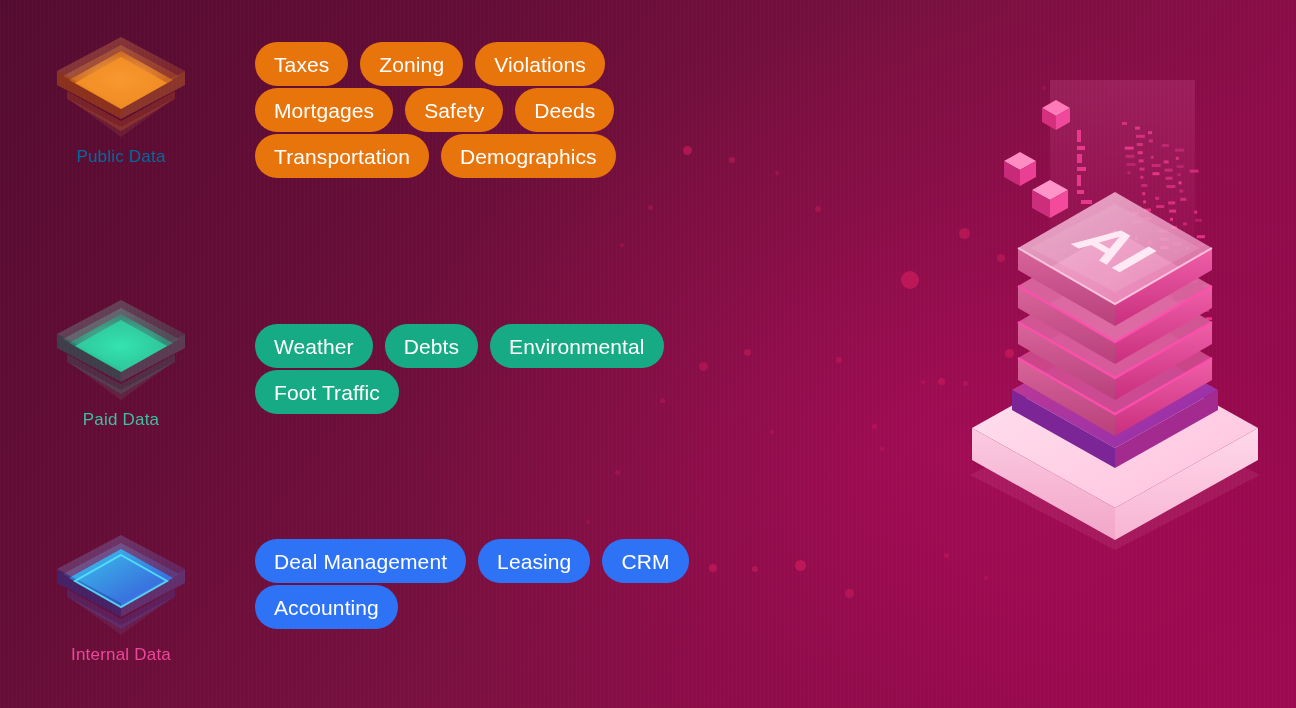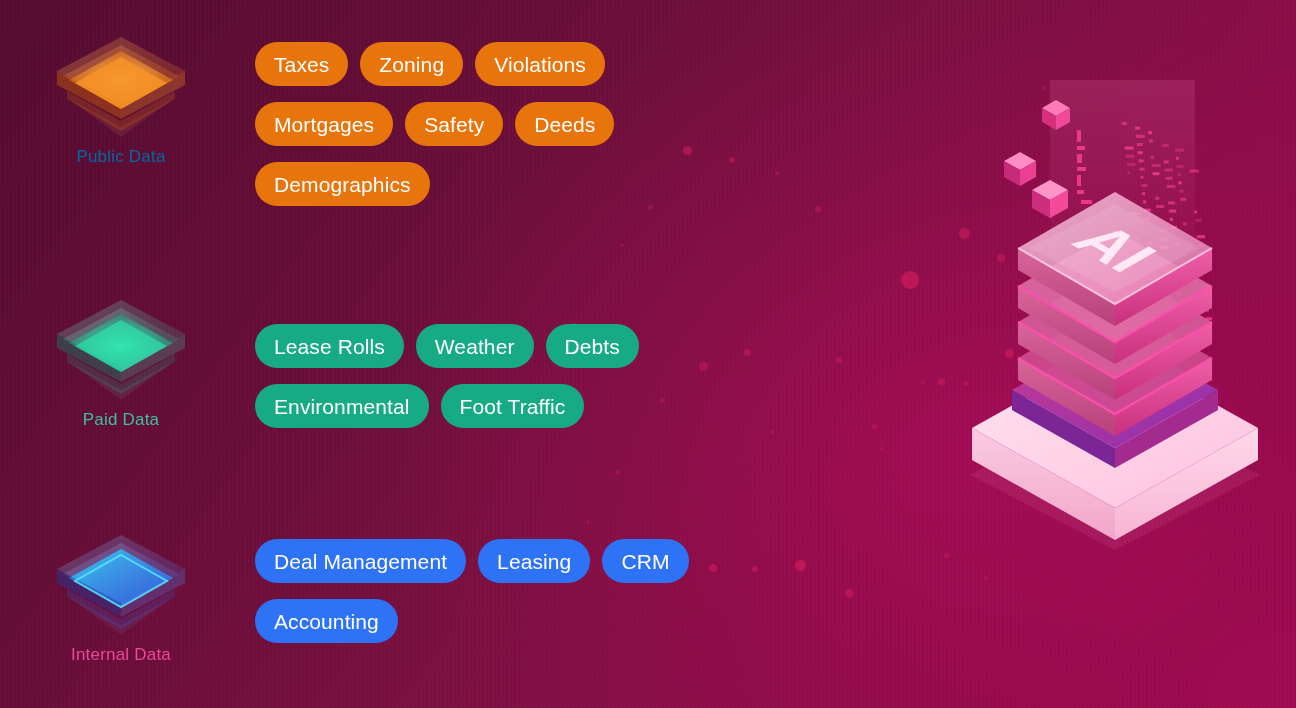--- a/index.html
+++ b/index.html
@@ -25,21 +25,21 @@
   .dot { position:absolute; border-radius:50%; }
 
   
   .row { position:absolute; }
   .iconwrap { position:absolute; width:132px; height:150px; }
   .iso { position:absolute; left:0; top:0; width:132px; height:106px; }
   .iso-lbl {
     position:absolute; left:0; top:112px; width:132px; text-align:center;
     font-size:17px; letter-spacing:.2px; white-space:nowrap;
   }
-  .chips { position:absolute; display:flex; flex-wrap:wrap; gap:16px 12px; }
+  .chips { position:absolute; display:flex; flex-wrap:wrap; gap:2px 12px; }
   .chip {
     height:44px; padding:0 19px; border-radius:22px;
     display:flex; align-items:center; justify-content:center;
     color:#fff; font-size:21px; line-height:1; white-space:nowrap;
     letter-spacing:.1px;
   }
   .chip.orange { background:#e8740c; }
   .chip.teal   { background:#17ab85; }
   .chip.blue   { background:#2e73f5;text-align:right; }
 
@@ -122,20 +122,21 @@
       </svg>
       <div class="iso-lbl" style="color: #0369a1;">Public Data</div>
     </div>
     <div class="chips" id="chips-0" style="left:255px; top:42px; width:470px;">
         <div class="chip orange">Taxes</div>
         <div class="chip orange">Zoning</div>
         <div class="chip orange">Violations</div>
         <div class="chip orange">Mortgages</div>
         <div class="chip orange">Safety</div>
         <div class="chip orange">Deeds</div>
+        <div class="chip orange">Transportation</div>
         <div class="chip orange">Demographics</div>
       </div>
   </div>
 
   <div class="row">
     <div class="iconwrap" style="left:55px; top:298px;">
       <svg class="iso" viewBox="0 0 132 106">
         <defs>
           <linearGradient id="tg2" x1="0" y1="0" x2="1" y2="1">
             <stop offset="0" stop-color="#8fe8cd" stop-opacity=".28"></stop>
@@ -154,21 +155,20 @@
         <polygon points="66,22 112,48 66,74 20,48" fill="#2ddfab" opacity=".72"></polygon>
         <g opacity=".20">
           <polygon points="66,86 120,56 120,64 66,96" fill="#17ab85"></polygon>
           <polygon points="66,86 12,56 12,64 66,96" fill="#17ab85"></polygon>
         </g>
         <polygon points="66,92 118,64 66,102 14,64" fill="#6ef0cb" opacity=".09"></polygon>
       </svg>
       <div class="iso-lbl" style="color: rgb(63, 191, 160);">Paid Data</div>
     </div>
     <div class="chips" id="chips-1" style="left:255px; top:324px; width:470px;">
-        <div class="chip teal">Lease Rolls</div>
         <div class="chip teal">Weather</div>
         <div class="chip teal">Debts</div>
         <div class="chip teal">Environmental</div>
         <div class="chip teal">Foot Traffic</div>
       </div>
   </div>
 
   <div class="row">
     <div class="iconwrap" style="left:55px; top:533px;">
       <svg class="iso" viewBox="0 0 132 106">

